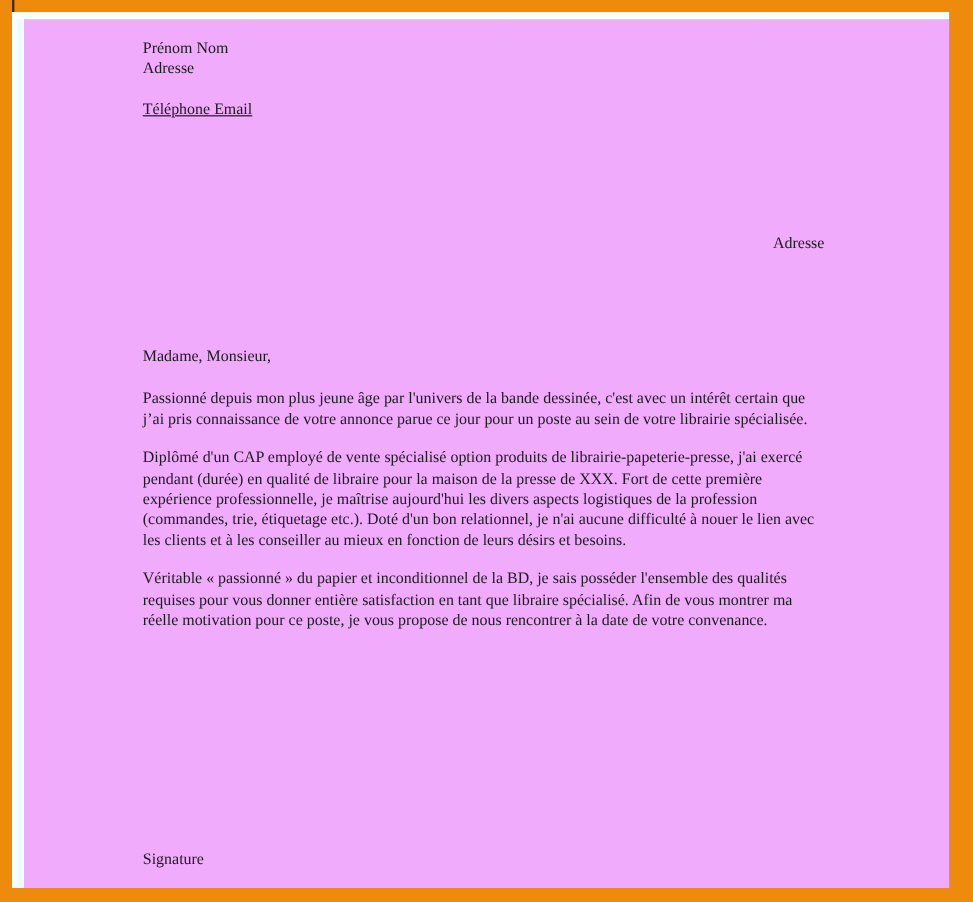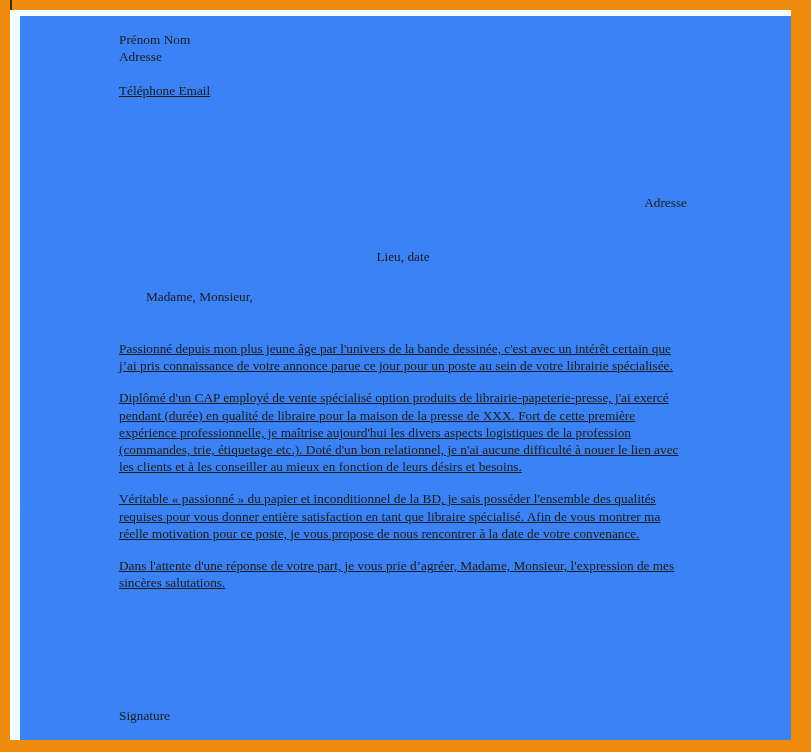--- a/index.html
+++ b/index.html
@@ -41,21 +41,21 @@
     height: 1px;
     background: #d9a45b;
   }
 
   
   #paper {
     position: relative;
     box-sizing: border-box;
     width: 781px;
     height: 730px;
-    background: #3b82f6;
+    background: #f0abfc;
     overflow: hidden;
   }
   
   #paper::before {
     content: "";
     position: absolute;
     left: 0; top: 0;
     width: 10px; height: 100%;
     background: linear-gradient(to right, #ffffff 0, #f2feff 40%, #e6fcff 70%, #ffffff 100%);
   }
@@ -95,23 +95,23 @@
   }
 
   
   #place-date-block {
     left: 0;
     top: 238px;
     width: 568px;
     text-align: center;
   }
 
-  #salutation-block { left: 0; top: 278px; margin-left: 27px; }
+  #salutation-block { left: 0; top: 278px; }
 
-  #body-block { left: 0; top: 330px; width: 568px; text-decoration: underline; }
+  #body-block { left: 0; top: 313px; width: 568px; }
   #body-block p {
     margin: 0 0 15px 0;
     text-align: left;
   }
 
   #signature-block {
     left: 0;
     top: 697px;
     width: 568px;
     text-align: left;
@@ -135,33 +135,29 @@
       </div>
 
       <div class="block" id="contact-block">
         <div class="line">Téléphone Email</div>
       </div>
 
       <div class="block" id="recipient-block">
         <div class="line">Adresse</div>
       </div>
 
-      <div class="block" id="place-date-block">
-        <div class="line">Lieu, date</div>
-      </div>
 
       <div class="block" id="salutation-block">
         <div class="line">Madame, Monsieur,</div>
       </div>
 
       <div class="block" id="body-block">
         <p>Passionné depuis mon plus jeune âge par l'univers de la bande dessinée, c'est avec un intérêt certain que j’ai pris connaissance de votre annonce parue ce jour pour un poste au sein de votre librairie spécialisée.</p>
         <p>Diplômé d'un CAP employé de vente spécialisé option produits de librairie-papeterie-presse, j'ai exercé pendant (durée) en qualité de libraire pour la maison de la presse de XXX. Fort de cette première expérience professionnelle, je maîtrise aujourd'hui les divers aspects logistiques de la profession (commandes, trie, étiquetage etc.). Doté d'un bon relationnel, je n'ai aucune difficulté à nouer le lien avec les clients et à les conseiller au mieux en fonction de leurs désirs et besoins.</p>
         <p>Véritable « passionné » du papier et inconditionnel de la BD, je sais posséder l'ensemble des qualités requises pour vous donner entière satisfaction en tant que libraire spécialisé. Afin de vous montrer ma réelle motivation pour ce poste, je vous propose de nous rencontrer à la date de votre convenance.</p>
-        <p>Dans l'attente d'une réponse de votre part, je vous prie d’agréer, Madame, Monsieur, l'expression de mes sincères salutations.</p>
       </div>
 
       <div class="block" id="signature-block">
         <div class="line">Signature</div>
       </div>
 
     </div>
   </div>
 </div>
 

